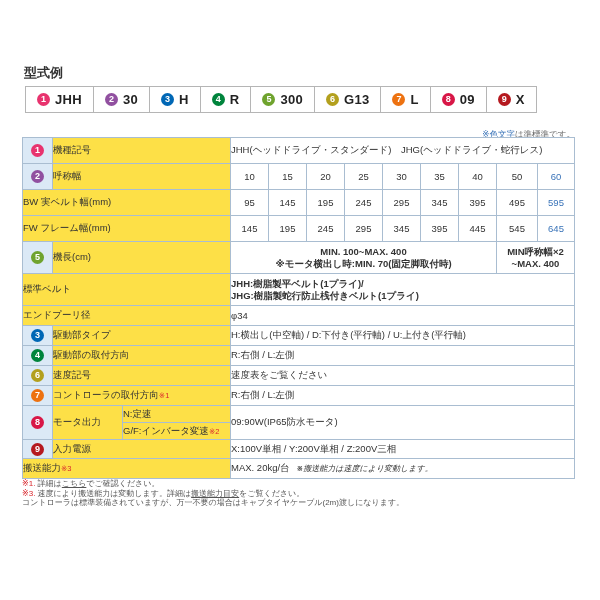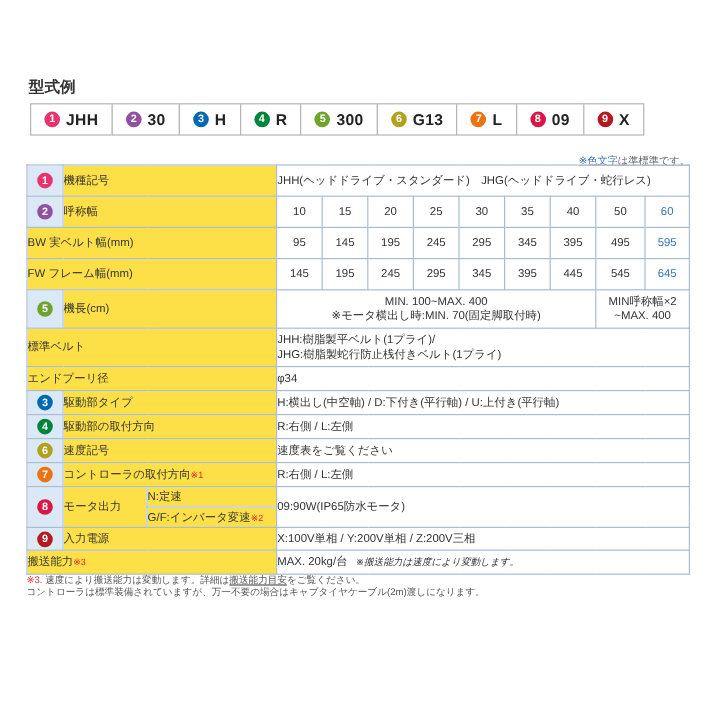--- a/index.html
+++ b/index.html
@@ -15,21 +15,21 @@
   .colornote .blue{color:#3973b8;}
   table.spec{position:absolute;left:22px;top:137px;border-collapse:collapse;table-layout:fixed;}
   table.spec td{border:1px solid #a9bdd1;font-size:9.5px;color:#333;padding:0;overflow:hidden;white-space:nowrap;vertical-align:middle;}
   td.num{background:#dbe9f6;text-align:center;}
   td.label,td.sublabel{background:#fde047;padding:1px 5px;}
   td.data{background:#ffffff;padding:1px 6px;}
   td.c{text-align:center;padding:1px 0;}
   .blueval{color:#3973b8;text-align:center;}
   .supmark{color:#d9262c;font-size:7.5px;}
   .note-sm{font-size:8px;margin-left:7px;font-style:italic;}
-  .line{line-height:11.5px;}
+  .line{line-height:11.5px;font-weight:bold;}
   .footnotes{position:absolute;left:22px;top:479px;font-size:8px;line-height:9.6px;color:#555;}
   .fn-marker{color:#d9262c;}
   .fn-link{text-decoration:underline;color:#555;cursor:pointer;}
 </style>
 </head>
 <body>
 
 <div class="page">
   <div class="page-title">型式例</div>
 
@@ -190,16 +190,17 @@
           <td class="data" colspan="9"><span>X:100V単相 / Y:200V単相 / Z:200V三相</span></td>
         </tr>
         <tr style="height: 20px; margin-top: 40px;">
           <td class="label" colspan="3"><span>搬送能力</span><span class="supmark">※3</span></td>
           <td class="data" colspan="9"><span>MAX. 20kg/台</span><span class="note-sm">※搬送能力は速度により変動します。</span></td>
         </tr>
       </tbody>
   </table>
 
   <div class="footnotes">
+      <div><span class="fn-marker">※1. </span><span>詳細は</span><span class="fn-link">こちら</span><span>でご確認ください。</span></div>
       <div><span class="fn-marker">※3. </span><span>速度により搬送能力は変動します。詳細は</span><span class="fn-link">搬送能力目安</span><span>をご覧ください。</span></div>
       <div><span>コントローラは標準装備されていますが、万一不要の場合はキャブタイヤケーブル(2m)渡しになります。</span></div>
     </div>
 </div>
 
 </body></html>

